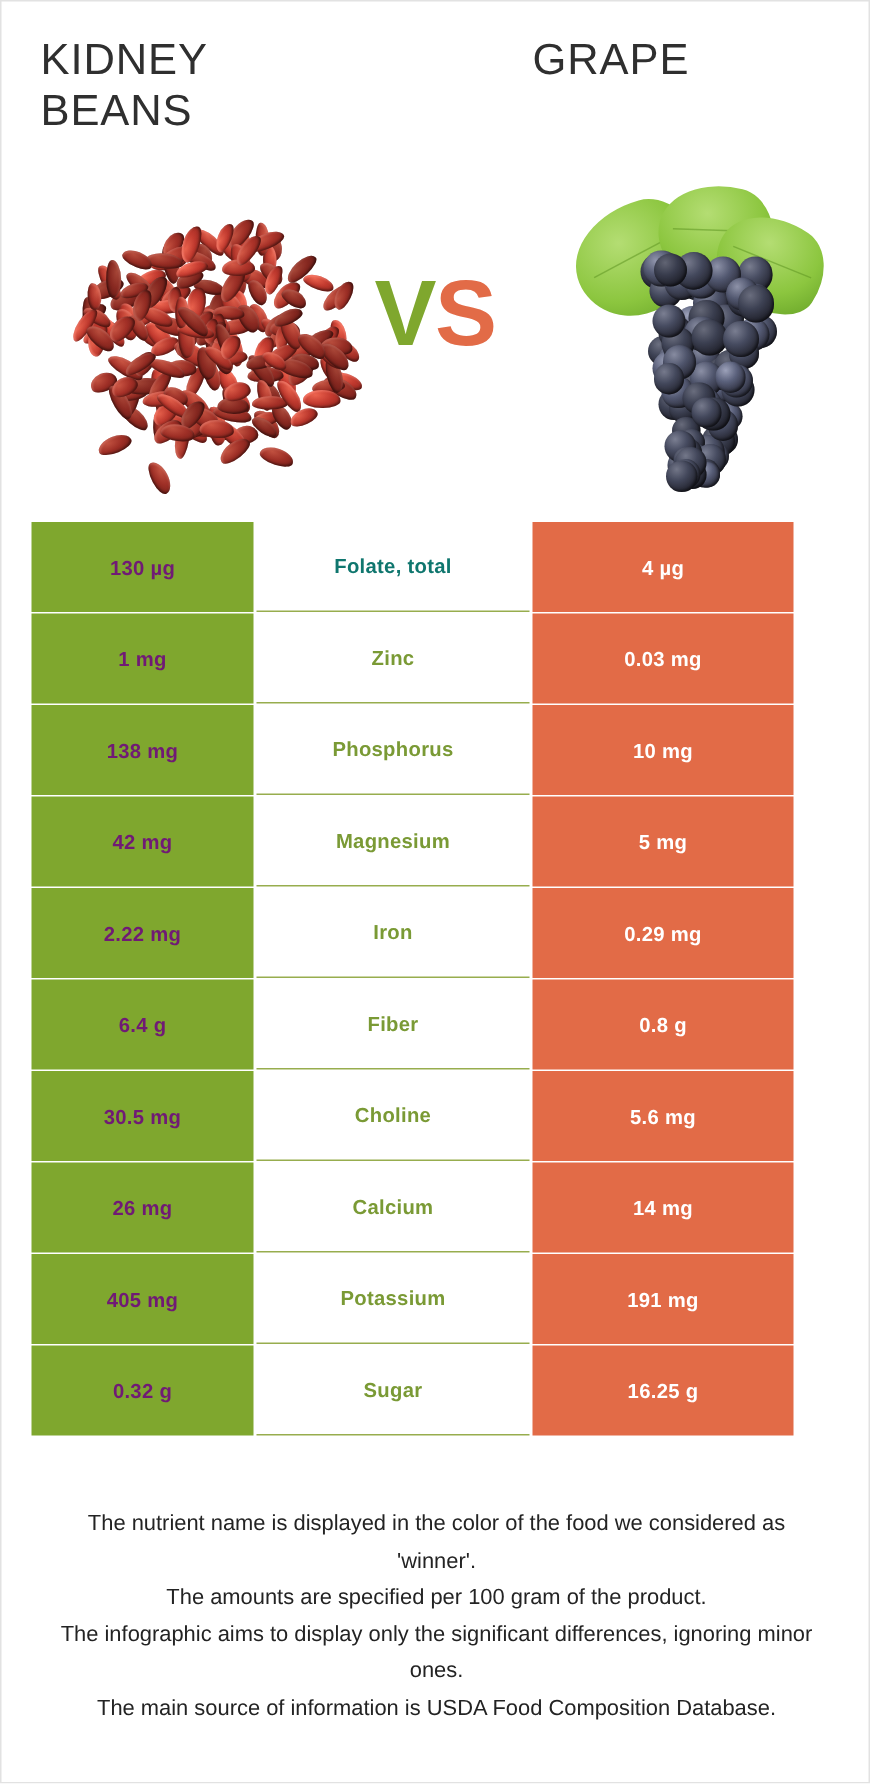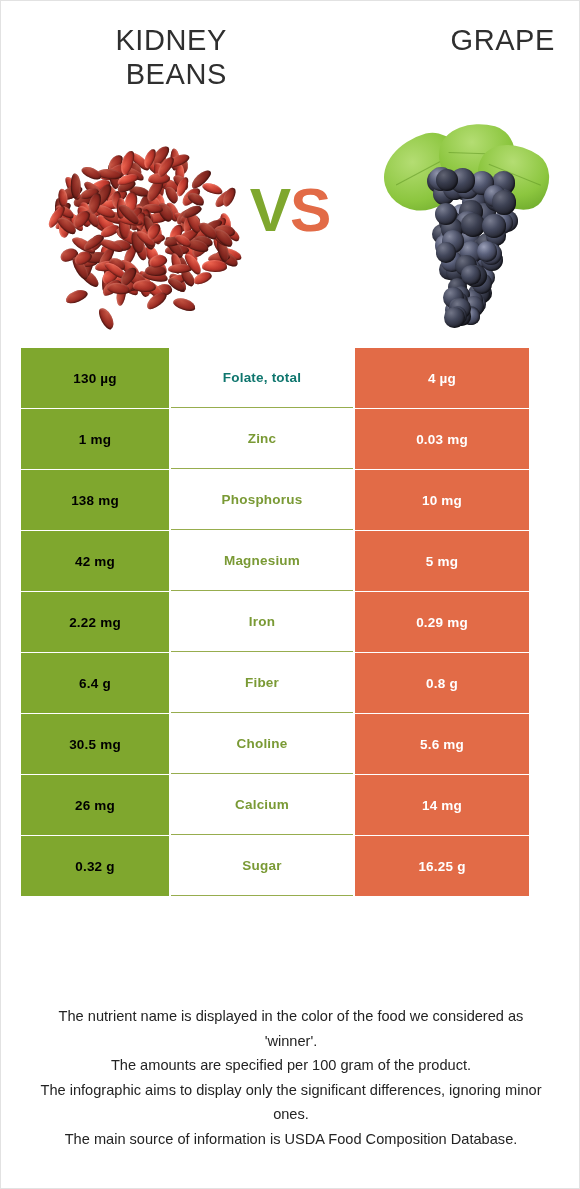--- a/index.html
+++ b/index.html
@@ -25,21 +25,21 @@
 
   
   .header {
     position: relative;
     height: 347px;
   }
   .head-col {
     position: absolute;
     top: 0;
     width: 200px;
-    text-align: right;
+    text-align: left;
   }
   .head-col.left  { left: 26px; }
   .head-col.right { left: 354px; }
 
   .food-title {
     margin: 0;
     padding-top: 22px;
     font-size: 29px;
     line-height: 34px;
     font-weight: 300;
@@ -134,21 +134,21 @@
     align-items: center;
     justify-content: center;
     box-sizing: border-box;
     font-size: 13.5px;
     font-weight: 600;
     letter-spacing: 0.2px;
   }
   .cell-left {
     width: 148px;
     background: #7FA72E;
-    color: #000000;
+    color: #701a75;
   }
   .cell-mid {
     width: 182px;
     background: #ffffff;
     color: #7A9A35;
     border-bottom: 1px solid #97ad4e;
     margin: 0 2px;
   }
   .row:last-child .cell-mid { border-bottom: 1px solid #97ad4e; }
   .cell-right {
@@ -520,20 +520,25 @@
         <div class="cell cell-left">30.5 mg</div>
         <div class="cell cell-mid" style="color: rgb(122, 154, 53);">Choline</div>
         <div class="cell cell-right">5.6 mg</div>
       </div>
       <div class="row">
         <div class="cell cell-left">26 mg</div>
         <div class="cell cell-mid" style="color: rgb(122, 154, 53);">Calcium</div>
         <div class="cell cell-right">14 mg</div>
       </div>
       <div class="row">
+        <div class="cell cell-left">405 mg</div>
+        <div class="cell cell-mid" style="color: rgb(122, 154, 53);">Potassium</div>
+        <div class="cell cell-right">191 mg</div>
+      </div>
+      <div class="row">
         <div class="cell cell-left">0.32 g</div>
         <div class="cell cell-mid" style="color: rgb(122, 154, 53);">Sugar</div>
         <div class="cell cell-right">16.25 g</div>
       </div>
     </div>
 
   <div class="footer">
     <div>The nutrient name is displayed in the color of the food we considered as 'winner'.</div>
     <div>The amounts are specified per 100 gram of the product.</div>
     <div>The infographic aims to display only the significant differences, ignoring minor ones.</div>

